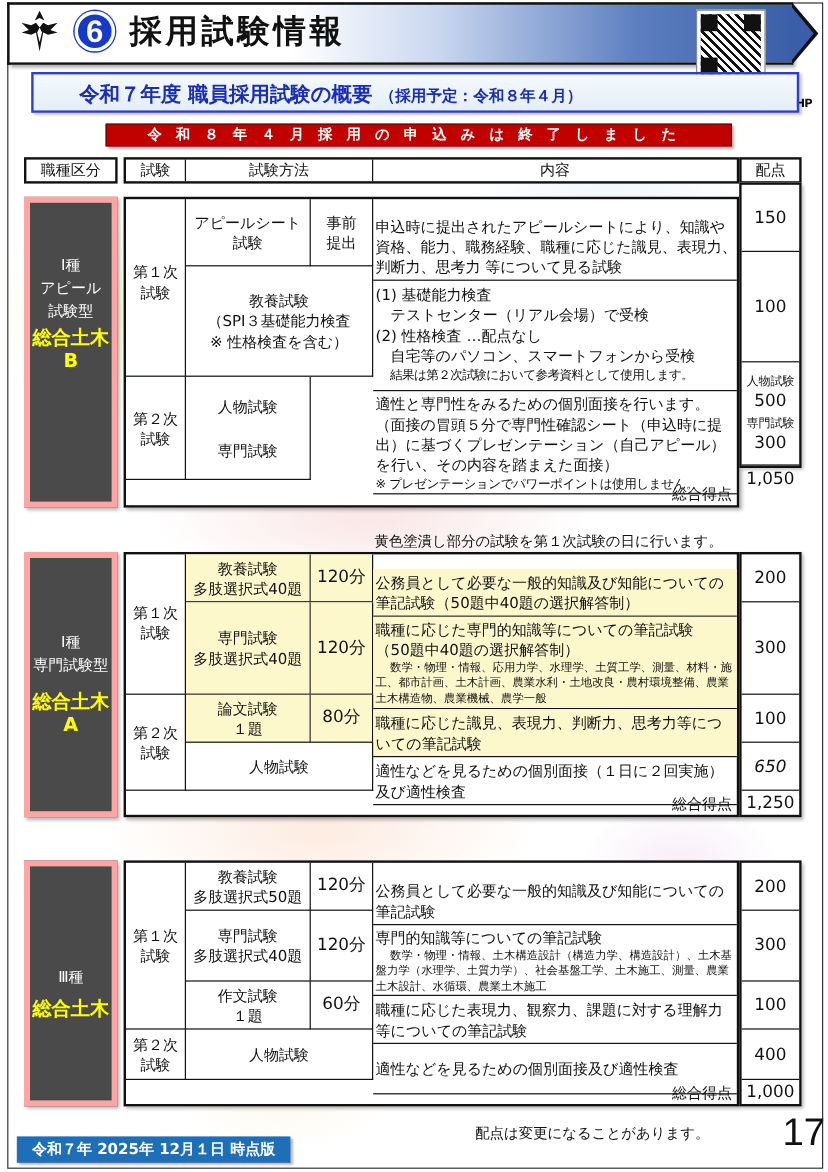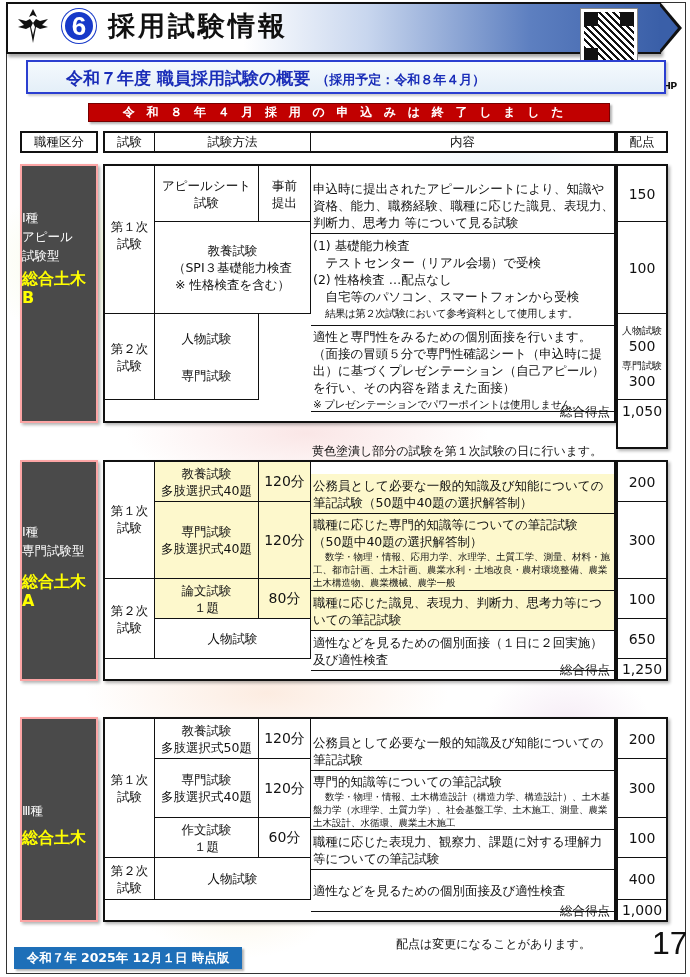--- a/index.html
+++ b/index.html
@@ -76,22 +76,22 @@
     letter-spacing: 11.7px; text-align: center; line-height: 17px;
     box-shadow: 2px 2px 2px rgba(0,0,0,0.3);
   }
 
   
   .th { position: absolute; height: 22px; border: 2px solid #111; background: #fff; font-size: 12.5px;
         display: flex; align-items: center; justify-content: center; }
 
   
   .cat {
-    position: absolute; left: 20px; width: 78px; background: #4a4a4a; border: 2px solid #fca5a5; color: #fff;
-    text-align: left; box-shadow: 2px 2px 3px rgba(0,0,0,0.3);
+    position: absolute; left: 20px; width: 78px; background: #4a4a4a; border: 5px solid #fca5a5; color: #fff;
+    text-align: center; box-shadow: 2px 2px 3px rgba(0,0,0,0.3);
   }
   .cat .kind { font-size: 12.5px; line-height: 19px; }
   .cat .name { color: #ffff00; font-size: 16px; font-weight: bold; line-height: 19px; margin-top: 4px; }
 
   .grid { position: absolute; left: 103px; width: 513px; border: 2px solid #111; background: #fff;
           box-shadow: 2px 2px 3px rgba(0,0,0,0.3); }
   .cell { position: absolute; border-right: 1px solid #111; border-bottom: 1px solid #111; font-size: 12.5px;
           display: flex; align-items: center; justify-content: center; text-align: center; line-height: 17px; }
   .cell.left { justify-content: flex-start; text-align: left; padding-left: 2px; margin-top: 12px; }
   .cell.top { align-items: flex-start; padding-top: 4px; }
@@ -182,21 +182,21 @@
   <div class="cell" style="left:50px;top:148px;width:104px;height:86px;flex-direction:column;gap:20px;">
     <span>人物試験</span>
     <span>専門試験</span>
   </div>
   <div class="cell left nr" style="left:206px;top:148px;width:303px;height:86px;display:block;padding-top:2px;">
     <div>適性と専門性をみるための個別面接を行います。（面接の冒頭５分で専門性確認シート（申込時に提出）に基づくプレゼンテーション（自己アピール）を行い、その内容を踏まえた面接）</div>
     <div class="tiny" style="letter-spacing:-0.4px">※ プレゼンテーションでパワーポイントは使用しません。</div>
   </div>
   <div class="total-label" style="top:238px;">総合得点</div>
 </div>
-<div class="pts" style="top:164px;height:285px;">
+<div class="pts" style="top:152px;height:238px;">
   <div class="pcell" style="top:0;height:56px;">150</div>
   <div class="pcell" style="top:56px;height:92px;">100</div>
   <div class="pcell" style="top:148px;height:86px;">
     <span class="lbl">人物試験</span>
     <span class="val">500</span>
     <span class="lbl" style="margin-top:4px">専門試験</span>
     <span class="val">300</span>
   </div>
   <div class="pcell nb" style="top:234px;height:21px;">1,050</div>
 </div>
@@ -230,21 +230,21 @@
   <div class="cell yellow" style="left:154px;top:117px;width:52px;height:40px;font-size:14px;">80分</div>
   <div class="cell left nr yellow" style="left:206px;top:117px;width:303px;height:40px;">職種に応じた識見、表現力、判断力、思考力等についての筆記試験</div>
   <div class="cell" style="left:50px;top:157px;width:156px;height:40px;">人物試験</div>
   <div class="cell left nr" style="left:206px;top:157px;width:303px;height:40px;">適性などを見るための個別面接（１日に２回実施）及び適性検査</div>
   <div class="total-label" style="top:200px;">総合得点</div>
 </div>
 <div class="pts" style="top:460px;height:221px;">
   <div class="pcell" style="top:0;height:40px;">200</div>
   <div class="pcell" style="top:40px;height:77px;">300</div>
   <div class="pcell" style="top:117px;height:40px;">100</div>
-  <div class="pcell" style="top:157px;height:40px;">650</div>
+  <div class="pcell" style="top:157px;height:40px;font-style:italic;">650</div>
   <div class="pcell nb" style="top:197px;height:20px;">1,250</div>
 </div>
 
 <div class="cat" style="top:717px;height:205px;padding-top:82px;">
   <div class="kind">Ⅲ種</div>
   <div class="name" style="margin-top:8px">総合土木</div>
 </div>
 <div class="grid" style="top:717px;height:205px;">
   <div class="cell" style="left:0;top:0;width:50px;height:139px;white-space:pre;">第１次
 試験</div>

